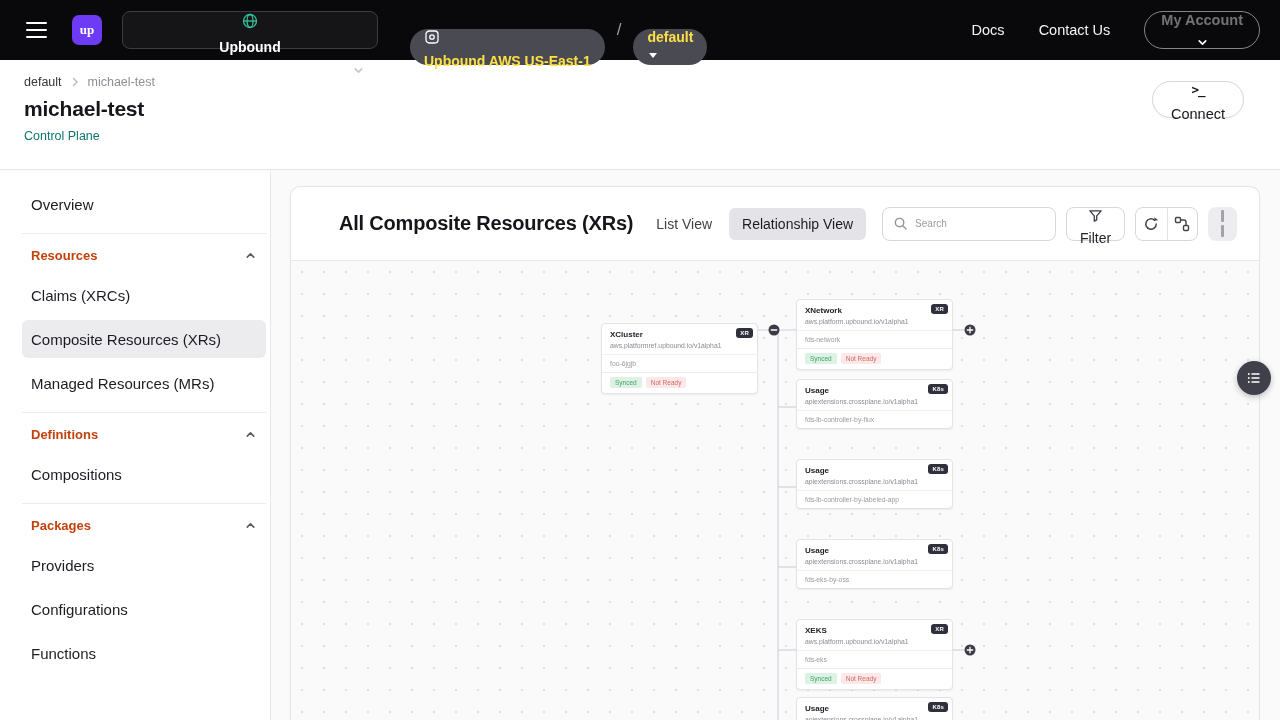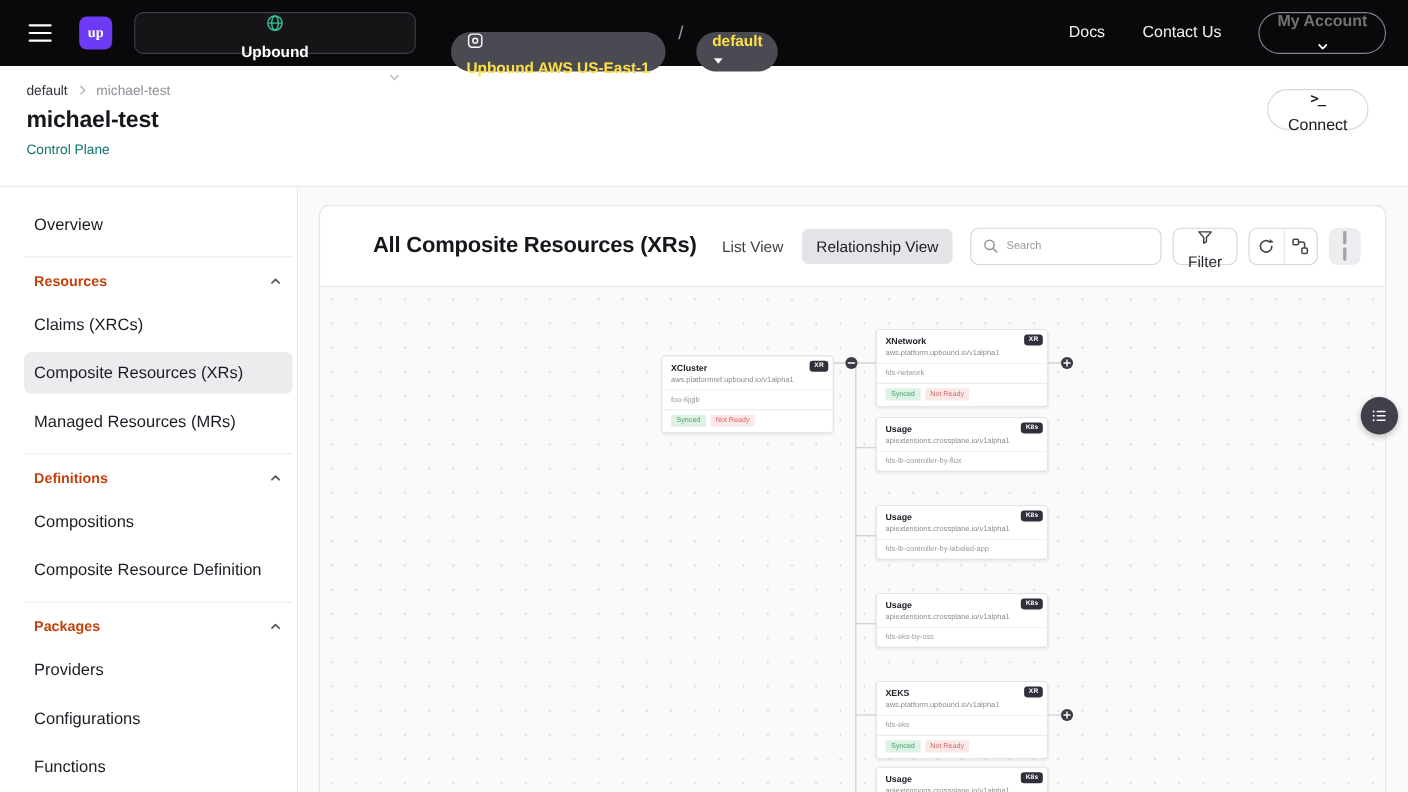--- a/index.html
+++ b/index.html
@@ -202,21 +202,20 @@
   <div class="side-sec">
     <div class="side-sec-head">
       <span class="t">Definitions</span>
       <span style="display:flex">
         <svg width="13" height="13" viewBox="0 0 12 12" fill="none" stroke="#5a5a66" stroke-width="1.5" stroke-linecap="round" stroke-linejoin="round">
             <path d="M3 7.5l3-3 3 3"></path>
           </svg>
       </span>
     </div>
     <div class="side-item">Compositions</div>
-    <div class="side-item">Composite Resource Definition</div>
   </div>
 
   <div class="side-sec">
     <div class="side-sec-head">
       <span class="t">Packages</span>
       <span style="display:flex">
         <svg width="13" height="13" viewBox="0 0 12 12" fill="none" stroke="#5a5a66" stroke-width="1.5" stroke-linecap="round" stroke-linejoin="round">
             <path d="M3 7.5l3-3 3 3"></path>
           </svg>
       </span>

